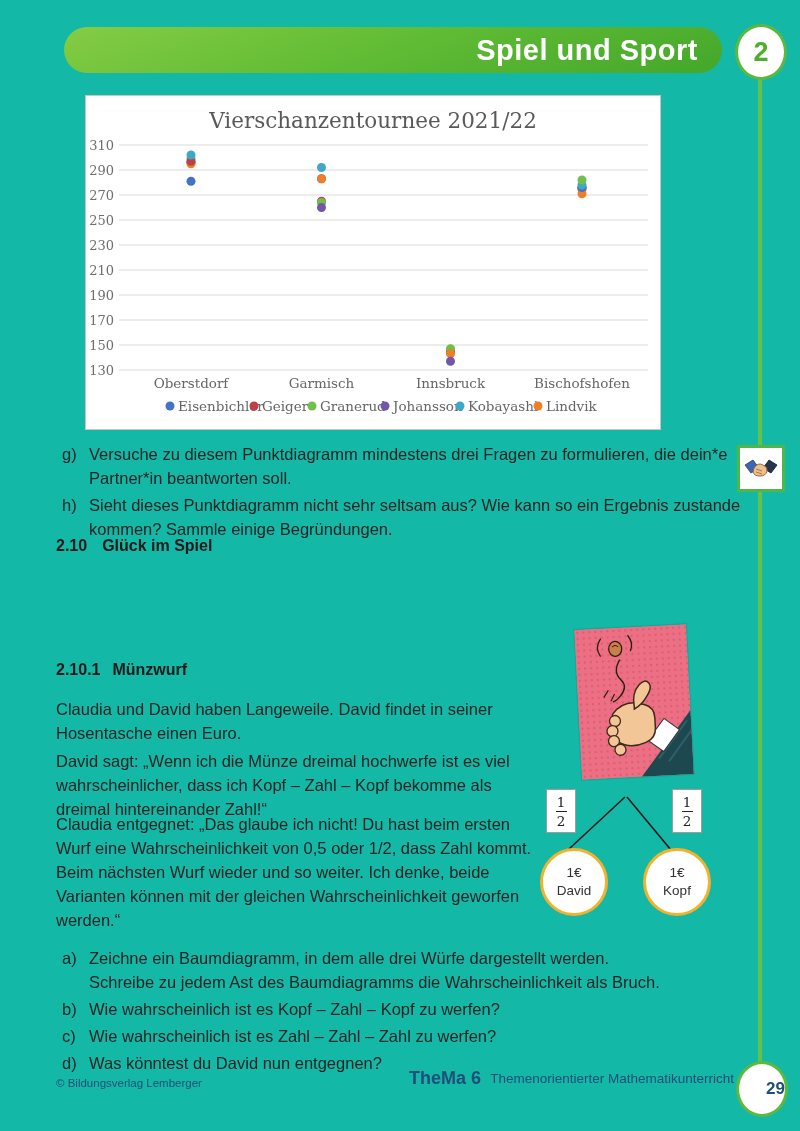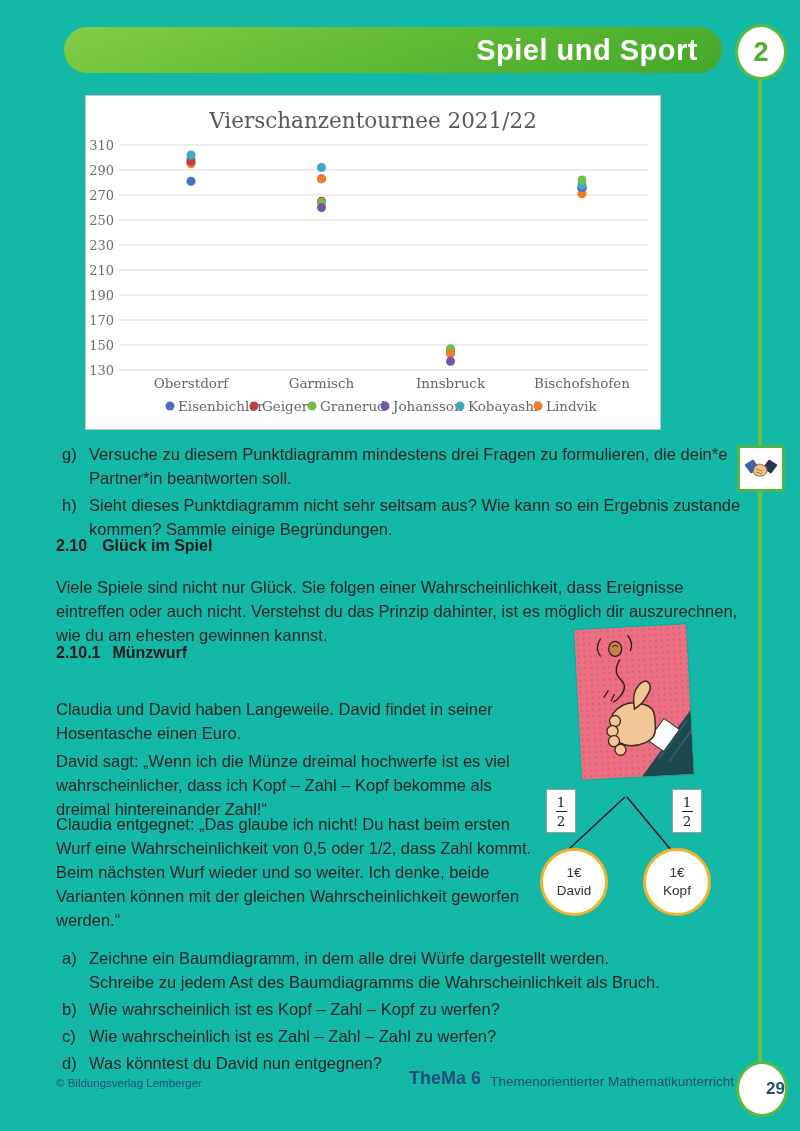--- a/index.html
+++ b/index.html
@@ -45,21 +45,21 @@
     font-family:"DejaVu Serif",serif;font-size:13.5px;color:#222;
   }
   .frac-box .bar{width:11px;height:1px;background:#222;margin:1px 0;}
   .coin-circle{
     position:absolute;width:68px;height:68px;border-radius:50%;background:#fff;border:3.5px solid #f1b32b;
     box-sizing:border-box;display:flex;flex-direction:column;align-items:center;justify-content:center;
     font-size:13.5px;color:#333;line-height:18px;z-index:2;
   }
   
   .footer-left{position:absolute;left:56px;top:1077px;font-size:11.5px;color:#1f4e79;}
-  .footer-brand{position:absolute;right:66px;top:1068px;display:flex;align-items:flex-end;gap:9px;color:#1f4e79;}
+  .footer-brand{position:absolute;right:66px;top:1068px;display:flex;align-items:center;gap:9px;color:#1f4e79;}
   .footer-brand .brand{font-size:18px;font-weight:bold;}
   .footer-brand .suffix{font-size:13.5px;}
   .page-circle{
     position:absolute;left:736px;top:1061px;width:46px;height:50px;border-radius:50%;background:#fff;
     border:3px solid #5cb93f;display:flex;align-items:center;justify-content:flex-end;
     color:#1f4e79;font-size:17px;font-weight:bold;z-index:3;
   }
 </style>
 </head>
 <body>
@@ -158,25 +158,22 @@
       <path d="M1,9 L9,4 L15,12 L7,17 Z" fill="#3c66b4" stroke="#24406e" stroke-width="0.8"></path>
       <path d="M33,9 L25,4 L19,12 L27,17 Z" fill="#263450" stroke="#131c2e" stroke-width="0.8"></path>
       <path d="M10,12 q4,-6 9,-3 q5,2 4,6 q-1,5 -7,5 q-6,0 -7,-4 z" fill="#efc08e" stroke="#8a5a2b" stroke-width="0.9"></path>
       <path d="M12,13 l6,2 M12,16 l6,2" stroke="#8a5a2b" stroke-width="0.7" fill="none"></path>
     </svg>
   </div>
 
   <div class="h2" style="left:56px;top:537px;">
     <span class="num">2.10</span><span>Glück im Spiel</span>
   </div>
-  <div class="para" style="left:56px;top:575px;width:700px;">Viele Spiele sind nicht nur Glück. Sie folgen einer Wahrscheinlichkeit, dass Ereignisse
-eintreffen oder auch nicht. Verstehst du das Prinzip dahinter, ist es möglich dir auszurechnen,
-wie du am ehesten gewinnen kannst.</div>
-
-  <div class="h2" style="left:56px;top:644px;text-align:center;">
+
+  <div class="h2" style="left:56px;top:661px;text-align:center;">
     <span class="num" style="margin-right:12px;">2.10.1</span><span>Münzwurf</span>
   </div>
   <div class="para" style="left:56px;top:749px;width:515px;">David sagt: „Wenn ich die Münze dreimal hochwerfe ist es viel
 wahrscheinlicher, dass ich Kopf – Zahl – Kopf bekomme als
 dreimal hintereinander Zahl!“</div>
   <div class="para" style="left:56px;top:697px;width:515px;">Claudia und David haben Langeweile. David findet in seiner
 Hosentasche einen Euro.</div>
   <div class="para" style="left:56px;top:812px;width:525px;">Claudia entgegnet: „Das glaube ich nicht! Du hast beim ersten
 Wurf eine Wahrscheinlichkeit von 0,5 oder 1/2, dass Zahl kommt.
 Beim nächsten Wurf wieder und so weiter. Ich denke, beide

